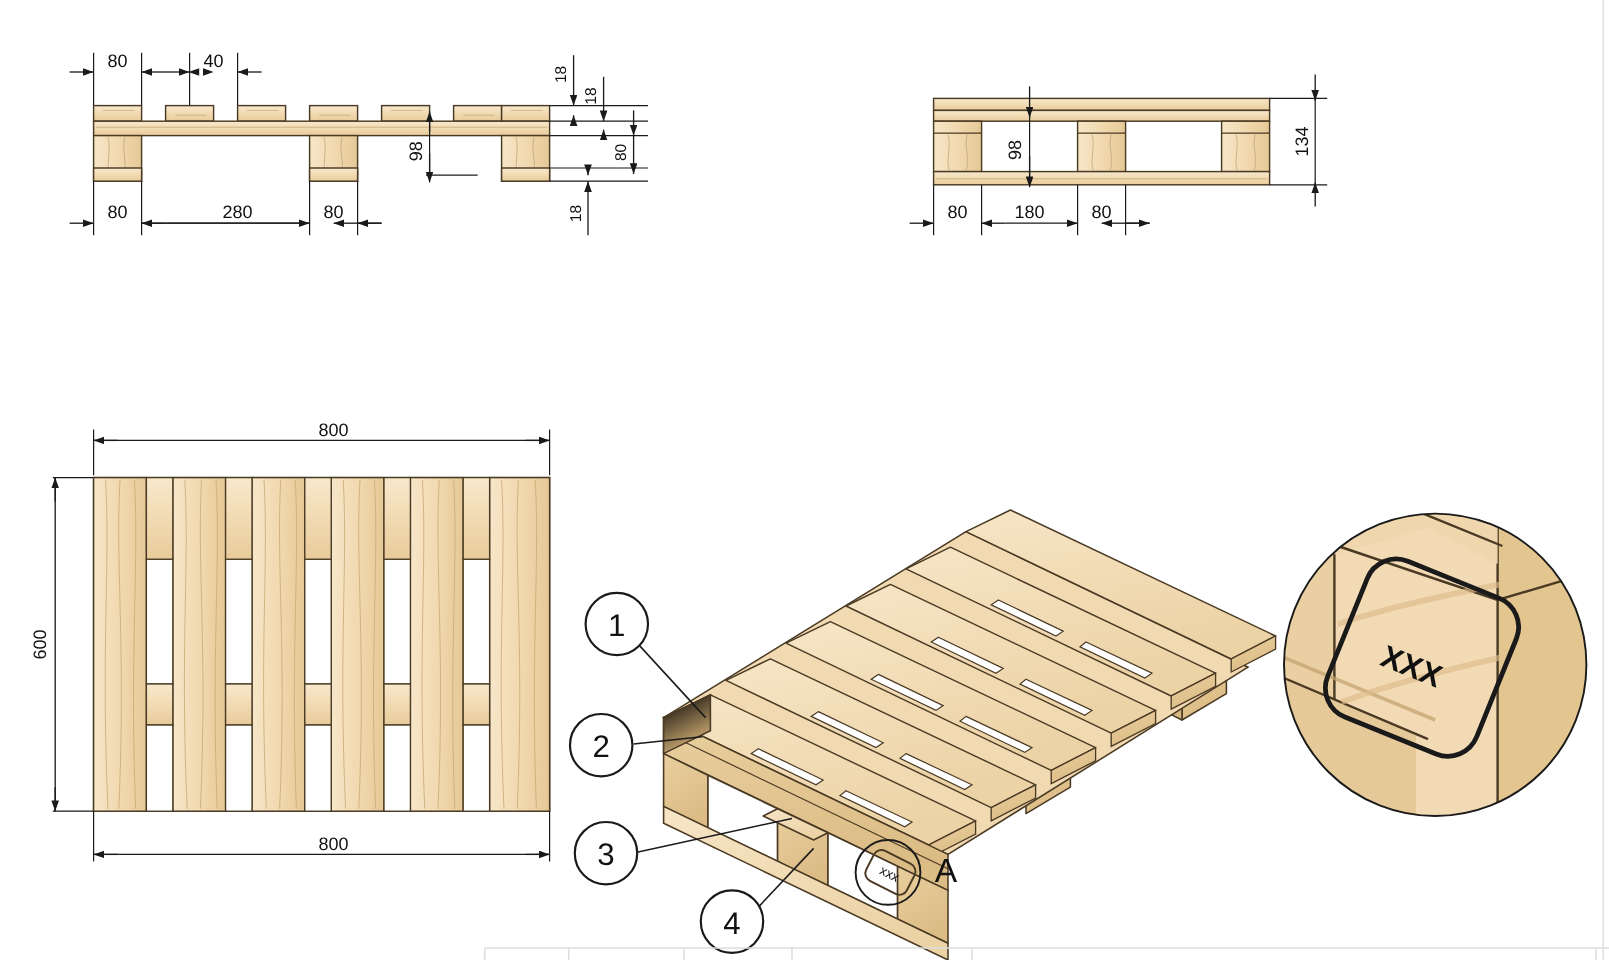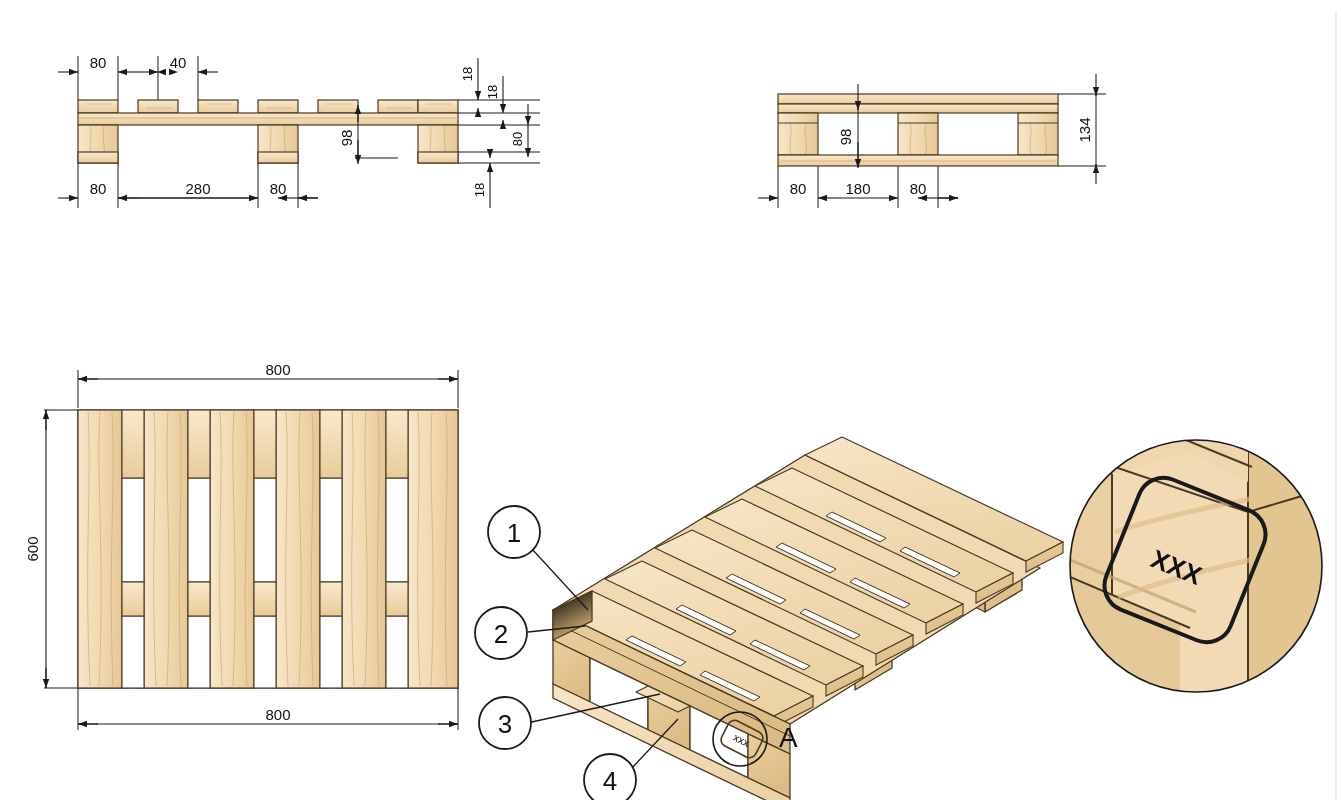--- a/index.html
+++ b/index.html
@@ -3,21 +3,21 @@
 <meta charset="utf-8">
 <title>Pallet Technical Drawing</title>
 <style>
   html,body{margin:0;padding:0;background:#ffffff;}
   body{
     width:1341px;height:800px;position:relative;overflow:hidden;
     font-family:"Liberation Sans","DejaVu Sans",sans-serif;
     background:#ffffff;
   }
   #sheet{position:absolute;inset:0;width:1341px;height:800px;}
-  .svgwrap{position:absolute;top:12px;left:0;width:1341px;height:732px;}
+  .svgwrap{position:absolute;top:0;left:0;width:1341px;height:732px;}
   svg{display:block;}
   text{font-family:"Liberation Sans","DejaVu Sans",sans-serif;fill:#111111;}
   .dimtxt{font-size:15px;}
   .dimtxt-sm{font-size:13px;}
   .balloontxt{font-size:26px;}
   .detailtxt{font-size:28px;}
   .stamptxt{font-size:26px;font-weight:bold;}
 </style>
 </head>
 <body>

